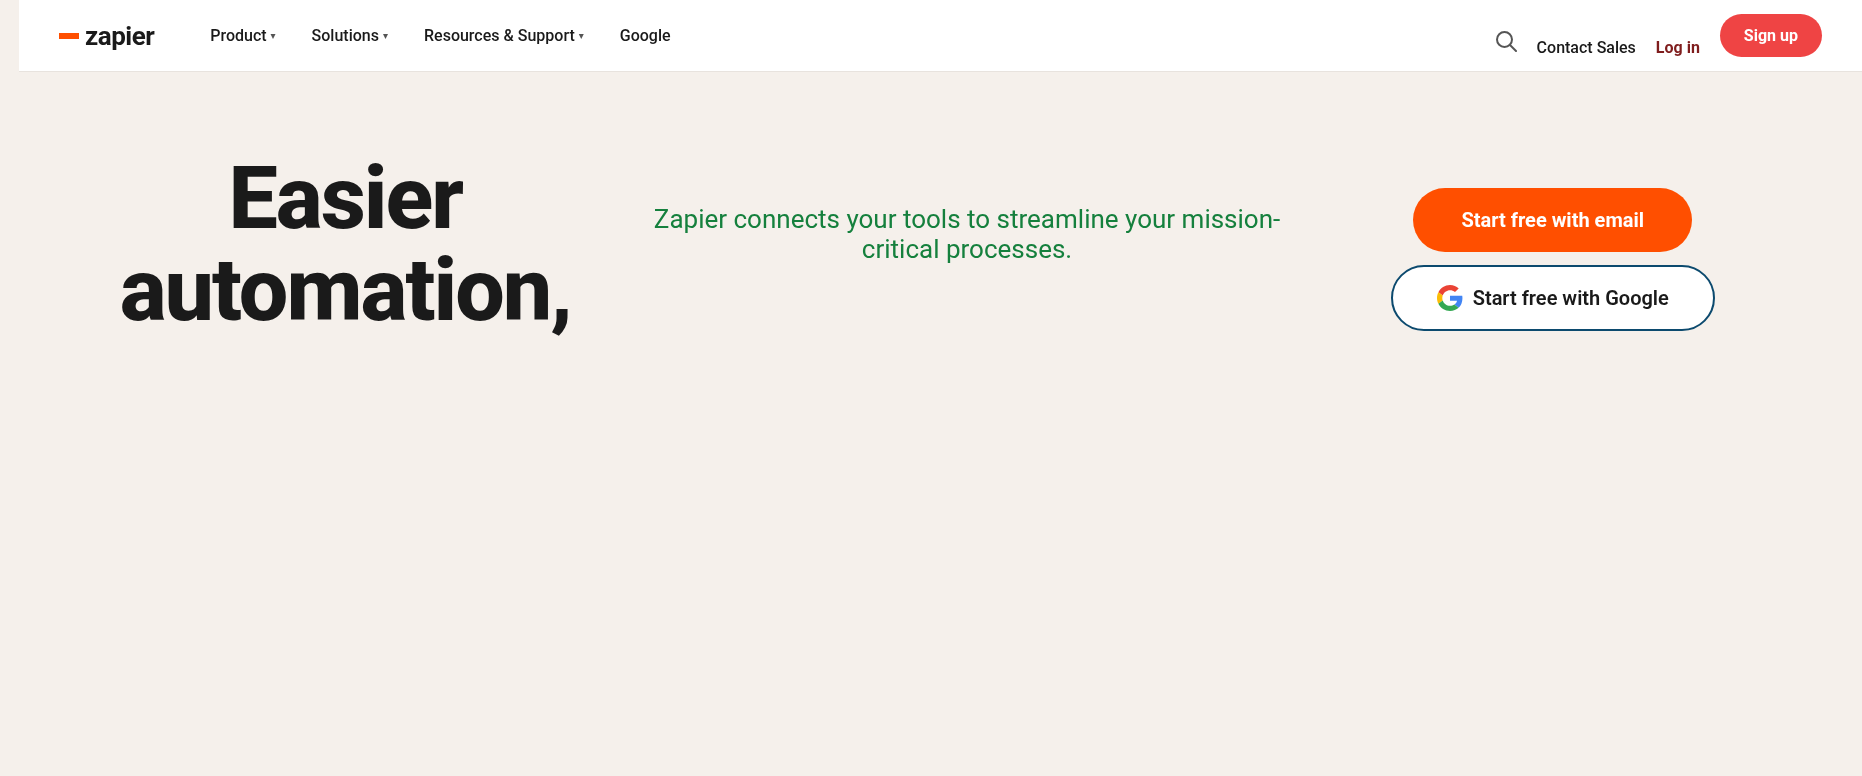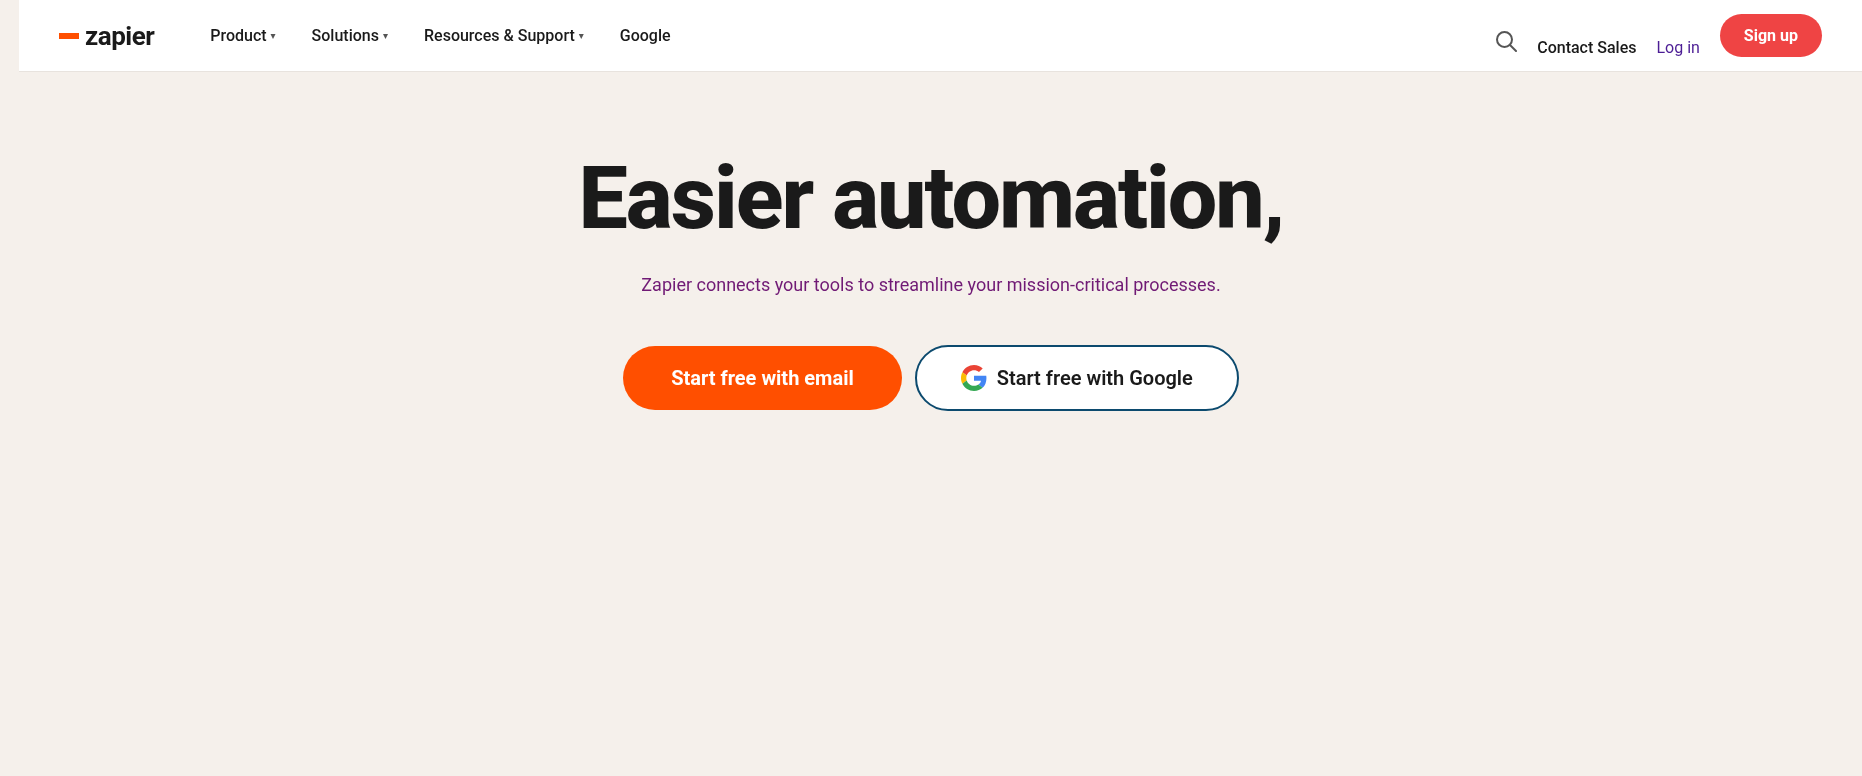--- a/index.html
+++ b/index.html
@@ -88,62 +88,62 @@
     .contact-sales {
       font-size: 16px;
       font-weight: 500;
       color: #1a1a1a;
       text-decoration: none;
       cursor: pointer;
     }
 
     .login-link {
       font-size: 16px;
-      font-weight: 400;
-      color: #4c1d95;
+      font-weight: 700;
+      color: #7f1d1d;
       text-decoration: none;
       cursor: pointer;
     }
 
     .signup-btn {
       background-color: #ef4444;
       color: #fff;
       font-size: 16px;
       font-weight: 700;
       padding: 12px 24px;
       border-radius: 50px;
       border: none;
       cursor: pointer;
       text-decoration: none;
     }
 
     
     .hero {
       display: flex;
-      flex-direction: column;
+      flex-direction: row;
       align-items: center;
       justify-content: center;
       padding: 80px 61px 60px;
       text-align: center;
       background-color: #f5f0eb;
     }
 
     .hero-title {
       font-size: 88px;
       font-weight: 800;
       color: #1a1a1a;
       line-height: 1.05;
       max-width: 1100px;
       letter-spacing: -2px;
       margin-bottom: 30px;
     }
 
     .hero-subtitle {
-      font-size: 18px;
-      color: #701a75;
+      font-size: 26px;
+      color: #15803d;
       font-weight: 400;
       margin-bottom: 50px;
       max-width: 700px;
     }
 
     .hero-buttons {
       display: flex;
       gap: 13px;
       align-items: center;
       flex-wrap: wrap;

